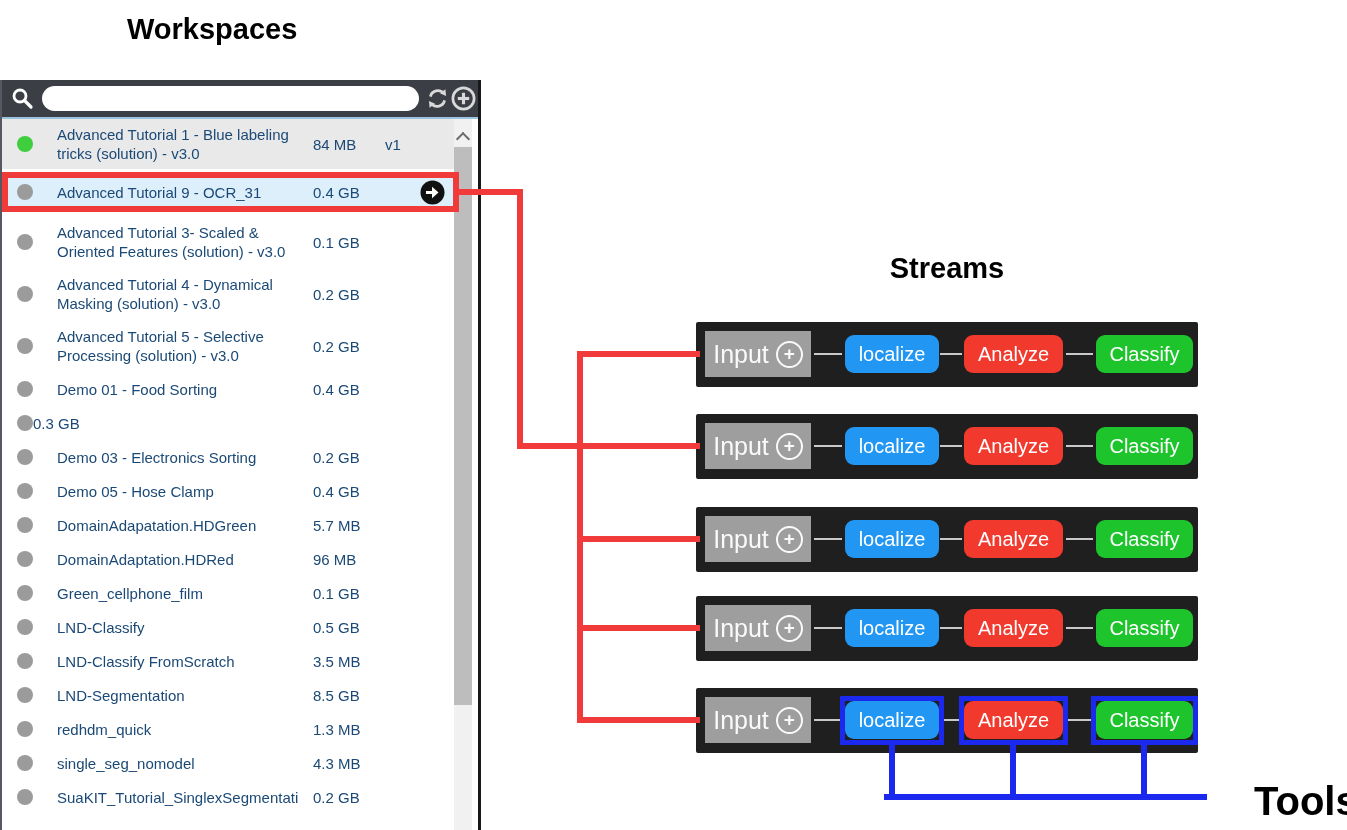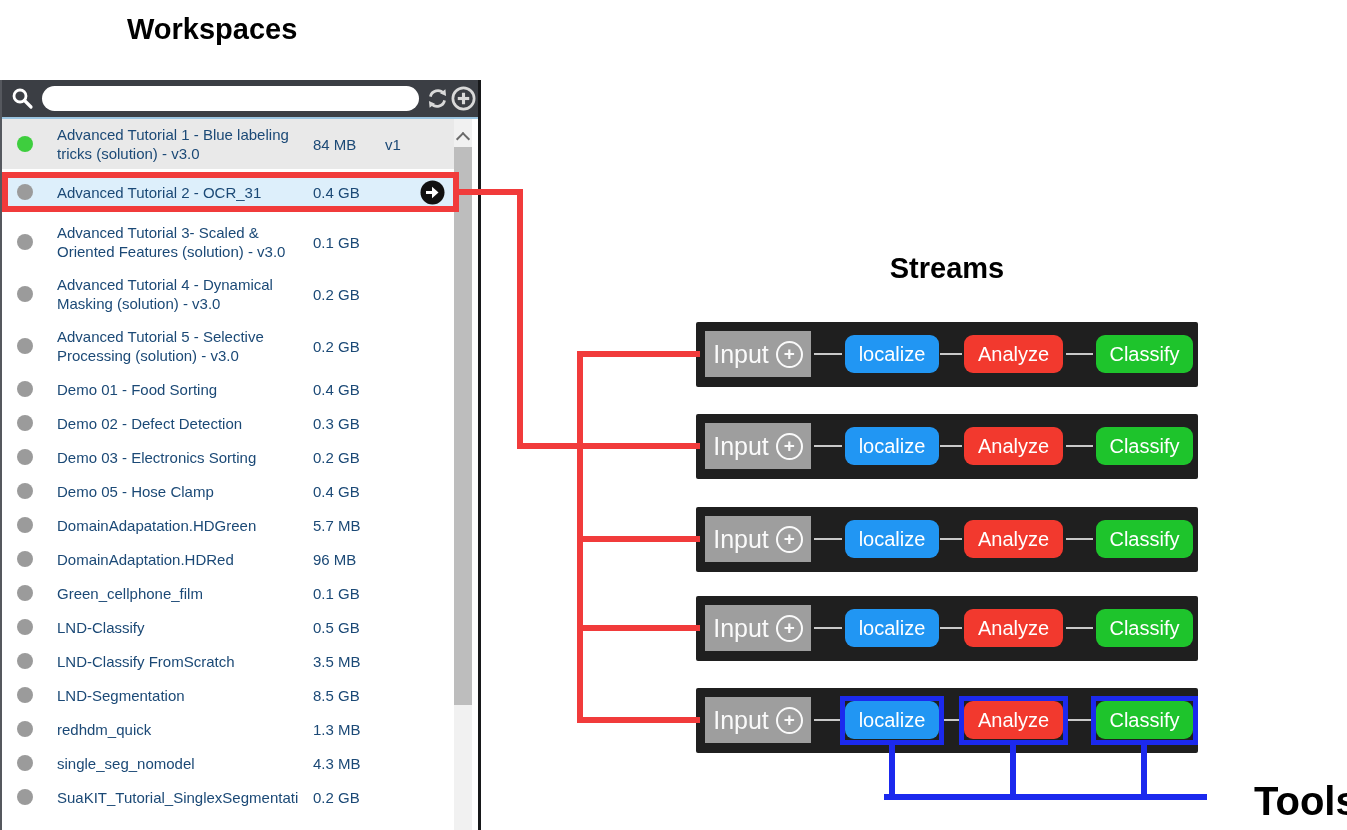--- a/index.html
+++ b/index.html
@@ -97,21 +97,21 @@
     <div id="list-area">
       <div id="workspace-list">
           <div class="row two alt">
             <span class="dot on"></span>
             <div class="name">Advanced Tutorial 1 - Blue labeling tricks (solution) - v3.0</div>
             <div class="size">84 MB</div>
             <div class="ver">v1</div>
           </div>
           <div class="row selected">
             <span class="dot off"></span>
-            <div class="name">Advanced Tutorial 2 - OCR_31</div>
+            <div class="name">Advanced Tutorial 9 - OCR_31</div>
             <div class="size">0.4 GB</div>
             <div class="ver"></div>
             <button class="arrow-btn">
               <svg width="25" height="25" viewBox="0 0 25 25">
                 <circle cx="12.5" cy="12.5" r="12" fill="#111"></circle>
                 <line x1="6" y1="12.5" x2="13" y2="12.5" stroke="#fff" stroke-width="3"></line>
                 <polygon points="12,6.8 18.5,12.5 12,18.2" fill="#fff"></polygon>
               </svg>
             </button>
           </div>
@@ -134,21 +134,20 @@
             <div class="ver"></div>
           </div>
           <div class="row">
             <span class="dot off"></span>
             <div class="name">Demo 01 - Food Sorting</div>
             <div class="size">0.4 GB</div>
             <div class="ver"></div>
           </div>
           <div class="row">
             <span class="dot off"></span>
-            <div class="name">Demo 02 - Defect Detection</div>
             <div class="size">0.3 GB</div>
             <div class="ver"></div>
           </div>
           <div class="row">
             <span class="dot off"></span>
             <div class="name">Demo 03 - Electronics Sorting</div>
             <div class="size">0.2 GB</div>
             <div class="ver"></div>
           </div>
           <div class="row">

